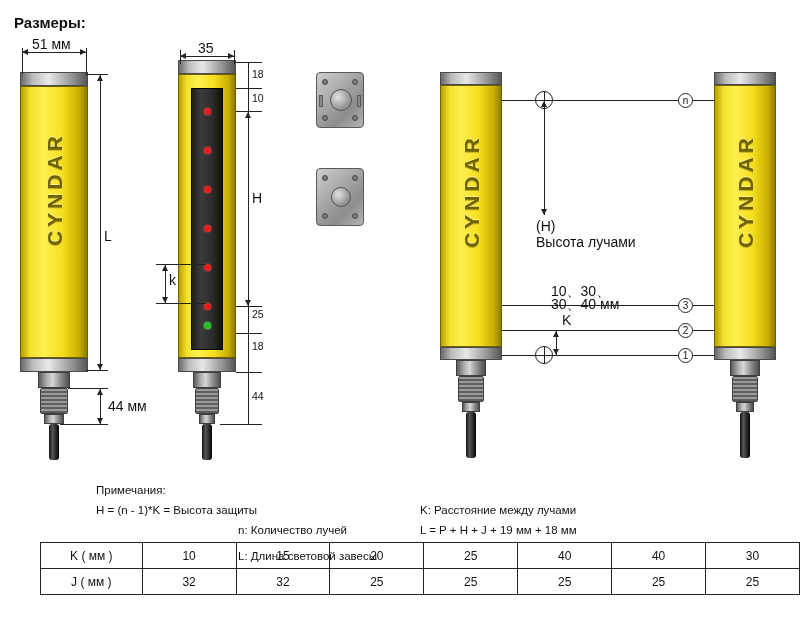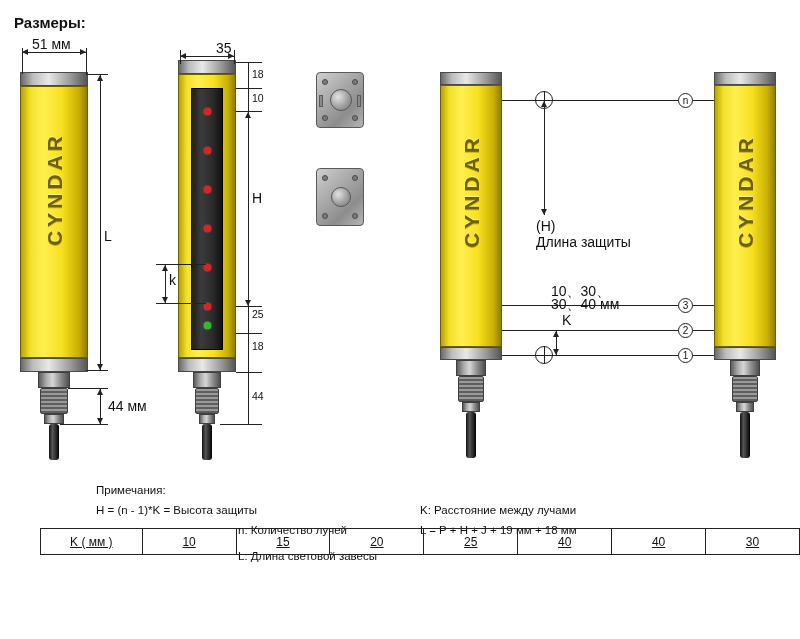--- a/index.html
+++ b/index.html
@@ -176,21 +176,21 @@
 <div class="connector" style="left:193px;top:372px;width:28px;height:16px;"></div>
 <div class="knurl" style="left:195px;top:388px;width:24px;height:26px;border-radius:2px;"></div>
 <div class="connector" style="left:199px;top:414px;width:16px;height:10px;"></div>
 <div class="cable" style="left:202px;top:424px;width:10px;height:36px;"></div>
 
 <div class="dimline dimh" style="left:180px;top:56px;width:54px;"></div>
 <div class="dimline dimv" style="left:180px;top:50px;height:14px;"></div>
 <div class="dimline dimv" style="left:234px;top:50px;height:14px;"></div>
 <div class="arrow arr-left abs" style="left:180px;top:53px;"></div>
 <div class="arrow arr-right abs" style="left:228px;top:53px;"></div>
-<div class="lbl" style="left:198px;top:40px;margin-left:18px;">35</div>
+<div class="lbl" style="left:198px;top:40px;">35</div>
 
 <div class="dimline dimh" style="left:236px;top:62px;width:26px;"></div>
 <div class="dimline dimh" style="left:236px;top:88px;width:26px;"></div>
 <div class="dimline dimh" style="left:236px;top:111px;width:26px;"></div>
 <div class="dimline dimh" style="left:236px;top:306px;width:26px;"></div>
 <div class="dimline dimh" style="left:236px;top:333px;width:26px;"></div>
 <div class="dimline dimh" style="left:236px;top:372px;width:26px;"></div>
 <div class="dimline dimh" style="left:220px;top:424px;width:42px;"></div>
 
 <div class="dimline dimv" style="left:248px;top:62px;height:26px;"></div>
@@ -272,43 +272,53 @@
 
 <div class="circ" style="left:678px;top:93px;">n</div>
 <div class="circ" style="left:678px;top:298px;">3</div>
 <div class="circ" style="left:678px;top:323px;">2</div>
 <div class="circ" style="left:678px;top:348px;">1</div>
 
 <div class="dimline dimv" style="left:544px;top:100px;height:115px;"></div>
 <div class="arrow arr-up abs" style="left:541px;top:101px;"></div>
 <div class="arrow arr-down abs" style="left:541px;top:209px;"></div>
 <div class="lbl" style="left:536px;top:218px;">(H)</div>
-<div class="lbl" style="left:536px;top:234px;">Длина защиты</div>
+<div class="lbl" style="left:536px;top:234px;">Высота лучами</div>
 
 <div class="lbl" style="left:551px;top:283px;">10、30、</div>
 <div class="lbl" style="left:551px;top:296px;">30、40 мм</div>
 
 <div class="dimline dimv" style="left:556px;top:330px;height:25px;"></div>
 <div class="arrow arr-up abs" style="left:553px;top:331px;"></div>
 <div class="arrow arr-down abs" style="left:553px;top:349px;"></div>
 <div class="lbl" style="left:562px;top:312px;">K</div>
 
 <div class="notes" style="left:96px;top:484px;">Примечания:</div>
 <div class="notes" style="left:96px;top:504px;">H = (n - 1)*K = Высота защиты</div>
 <div class="notes" style="left:238px;top:504px;margin-top:46px;">L: Длина световой завесы</div>
 <div class="notes" style="left:238px;top:524px;">n: Количество лучей</div>
 <div class="notes" style="left:420px;top:504px;">K: Расстояние между лучами</div>
 <div class="notes" style="left:420px;top:524px;">L = P + H + J + 19 мм + 18 мм</div>
 
-<table class="spec" style="left:40px;top:528px;text-decoration:underline;">
+<table class="spec" style="left:40px;top:542px;">
   <tbody>
       <tr>
     <td class="hdr">K ( мм )</td>
     <td class="val">10</td>
     <td class="val">15</td>
     <td class="val">20</td>
     <td class="val">25</td>
     <td class="val">40</td>
     <td class="val">40</td>
     <td class="val">30</td>
   </tr>
+  <tr>
+    <td class="hdr">J ( мм )</td>
+    <td class="val">32</td>
+    <td class="val">32</td>
+    <td class="val">25</td>
+    <td class="val">25</td>
+    <td class="val">25</td>
+    <td class="val">25</td>
+    <td class="val">25</td>
+  </tr>
 </tbody>
   </table>
 
 </body></html>

